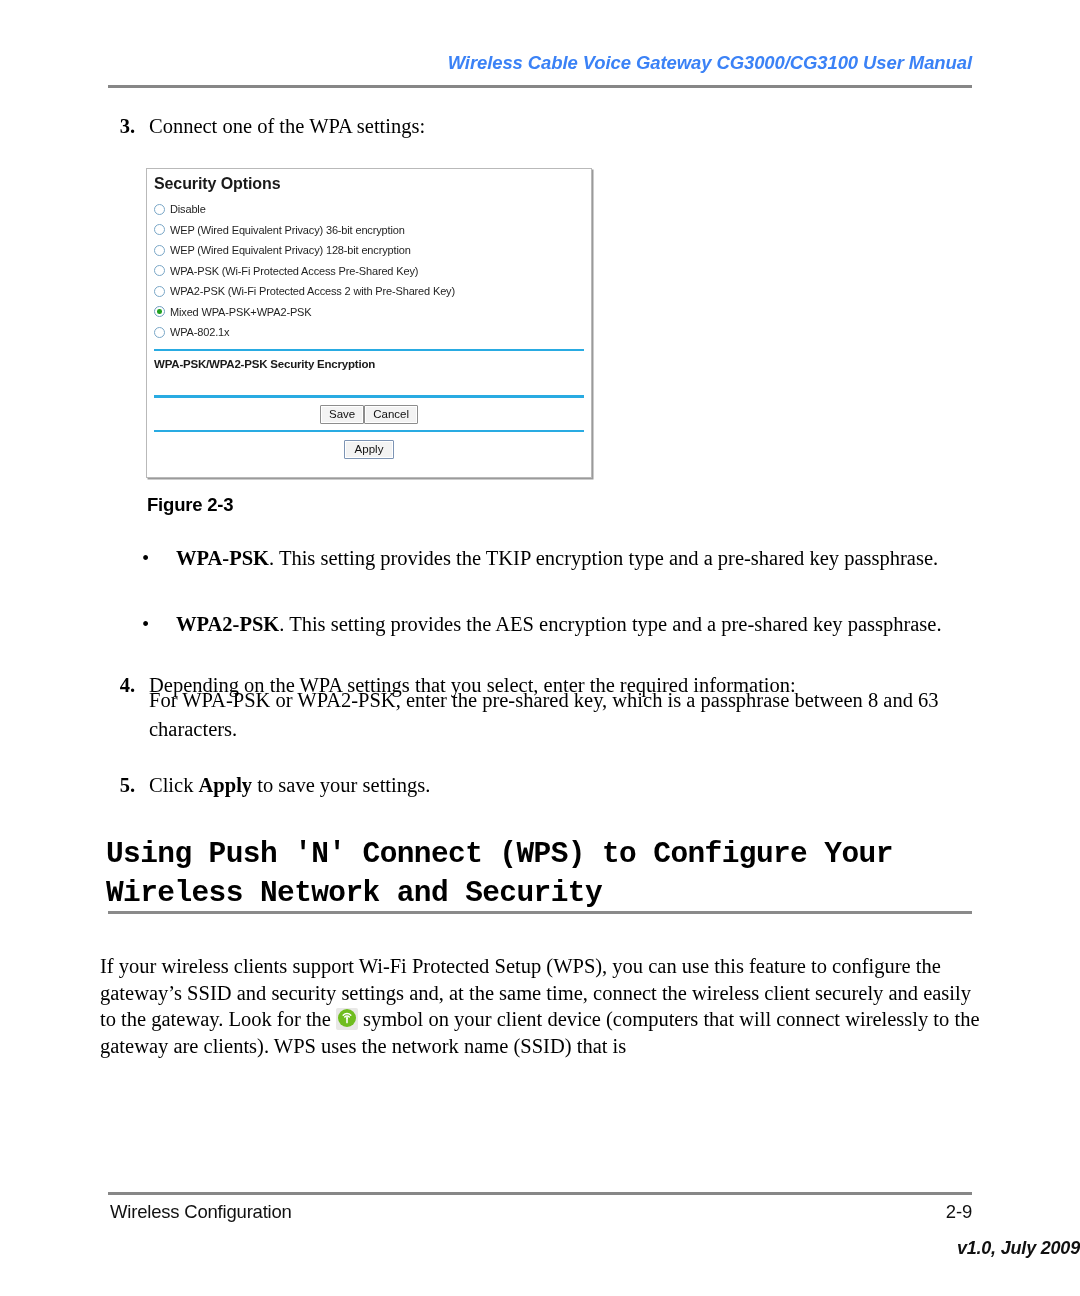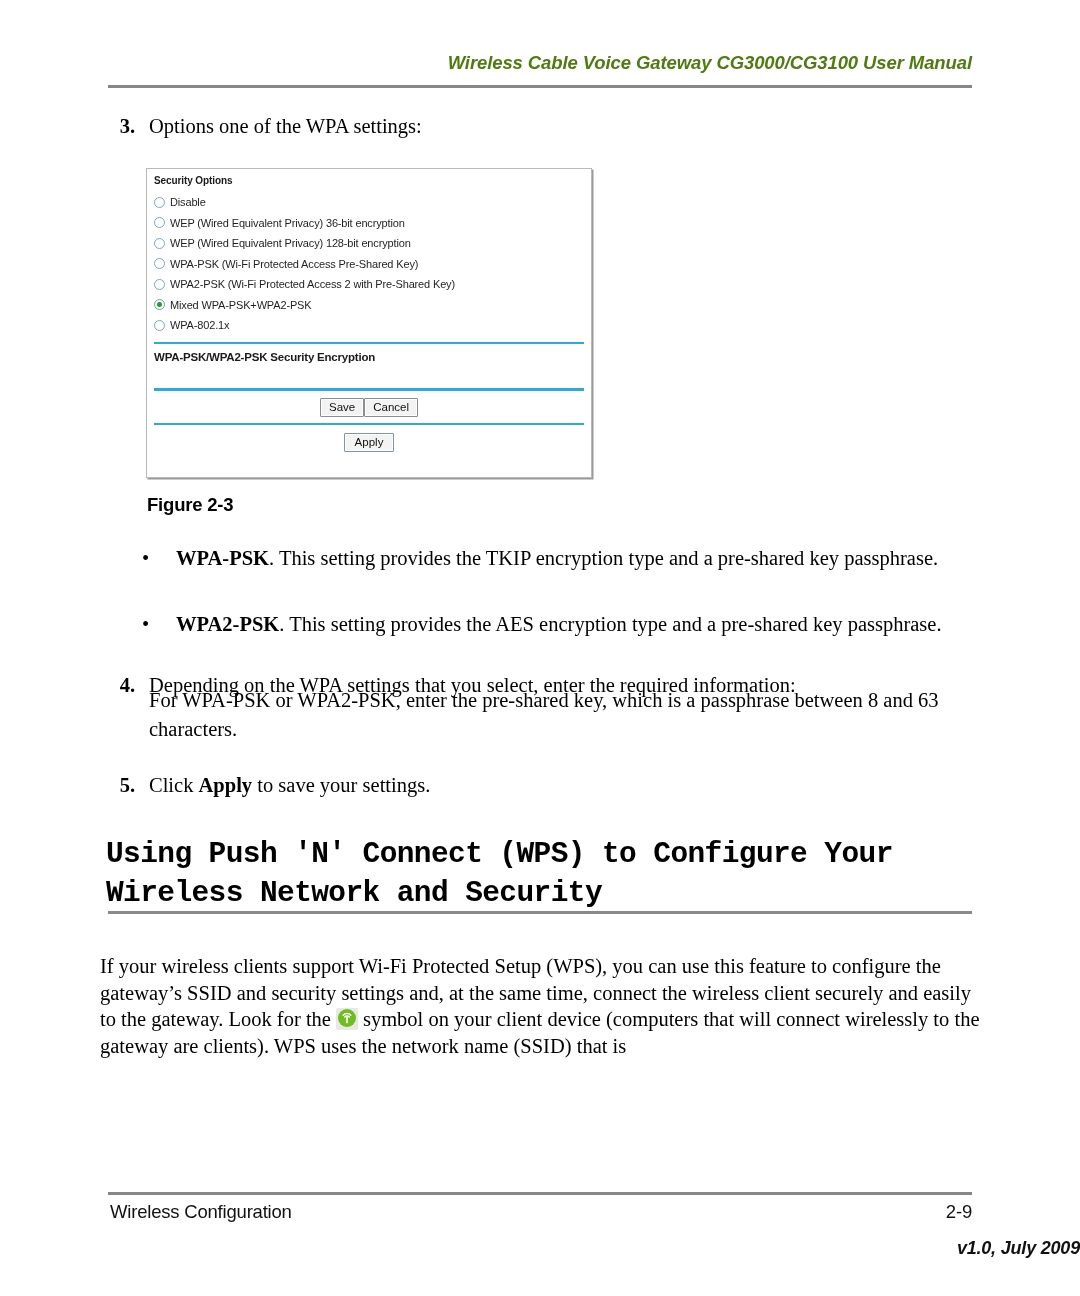--- a/index.html
+++ b/index.html
@@ -21,21 +21,21 @@
     position: absolute;
     left: 108px;
     top: 52px;
     width: 864px;
     text-align: right;
     font-family: "Liberation Sans", sans-serif;
     font-style: italic;
     font-weight: 600;
     font-size: 18.5px;
     letter-spacing: -0.1px;
-    color: #4d7c0f;
+    color: #3b82f6;
   }
   .header-rule {
     position: absolute;
     left: 108px;
     top: 85px;
     width: 864px;
     height: 3px;
     background: #878787;
   }
 
@@ -90,21 +90,21 @@
     overflow: hidden;
   }
   .ui-inner {
     position: absolute;
     left: 7px;
     top: 6px;
     right: 7px;
     bottom: 5px;
   }
   .sec-title {
-    font-size: 10px;
+    font-size: 16px;
     font-weight: bold;
     color: #1a1a1a;
     letter-spacing: -0.1px;
     margin: 0 0 6px 0;
   }
   .radio-row {
     display: flex;
     align-items: center;
     height: 20.5px;
     font-size: 11px;
@@ -332,21 +332,21 @@
   }
 </style>
 </head>
 <body>
 
 <div class="page-header">Wireless Cable Voice Gateway CG3000/CG3100 User Manual</div>
 <div class="header-rule"></div>
 
 <div class="step" id="step3">
   <span class="num">3.</span>
-  <span class="body">Options one of the WPA settings:</span>
+  <span class="body">Connect one of the WPA settings:</span>
 </div>
 
 <div class="ui-shot">
   <div class="ui-inner">
 
     <div class="sec-title">Security Options</div>
 
     <div class="radio-row">
       <span class="radio"></span>
       <span>Disable</span>

